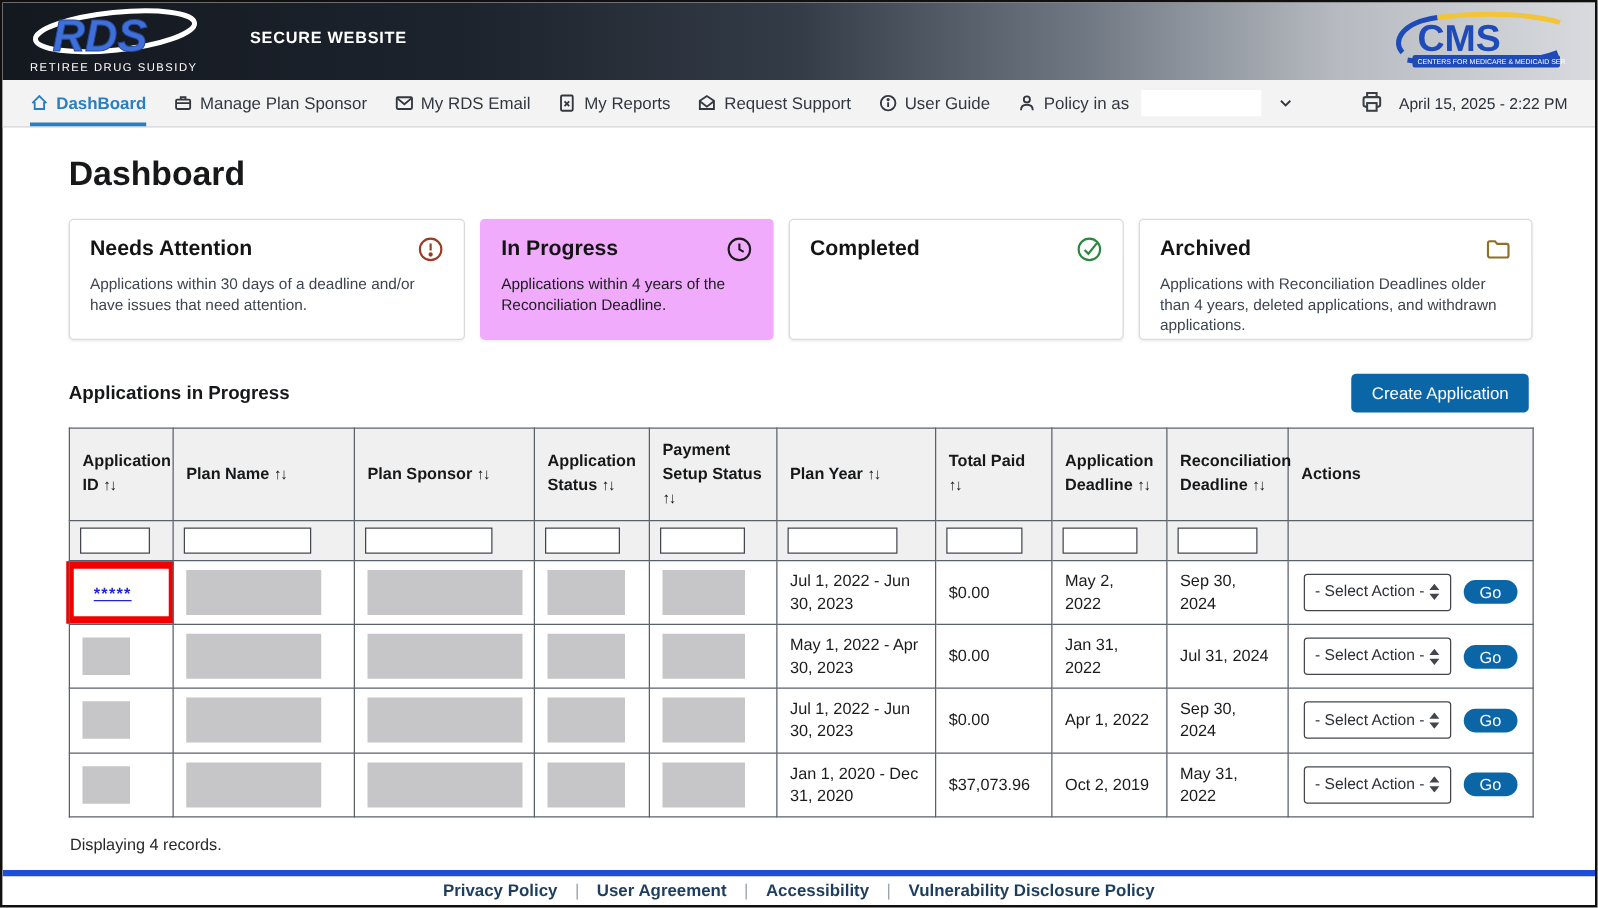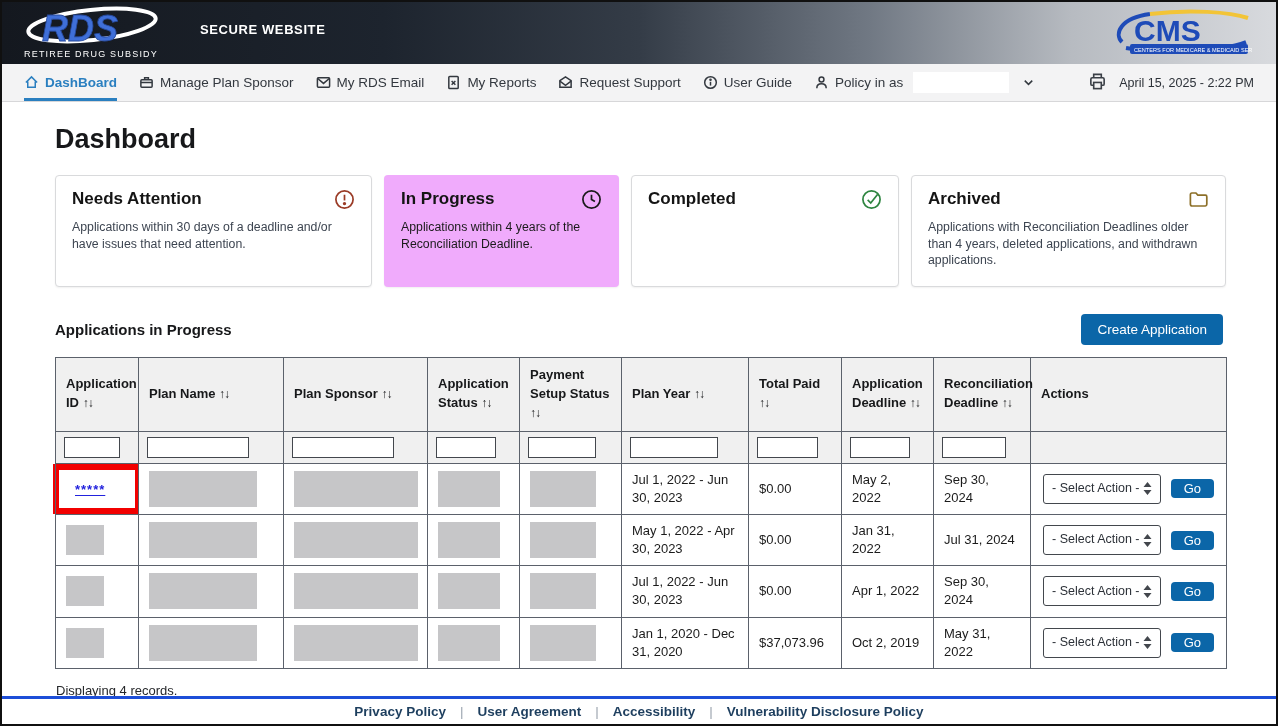--- a/index.html
+++ b/index.html
@@ -37,21 +37,21 @@
     width:96px; height:21px; background:#fff; display:inline-block; margin-left:4px;
   }
   .chev { width:12px; height:12px; stroke:#33383f; fill:none; stroke-width:2; margin-left:6px; }
   .nav-right { margin-left:auto; display:flex; align-items:center; gap:12px; }
   .print-btn svg { width:19px; height:19px; stroke:#3a3f46; fill:none; stroke-width:1.7; cursor:pointer; }
   .nav-date { font-size:12.5px; color:#2c3138; }
   
   .main { flex:1; padding:14px 53px 0; overflow:hidden; }
   h1.page-title { font-size:27px; font-weight:bold; color:#17181a; margin:8px 0 20px; }
   
-  .cards { display:flex; gap:12px; height:112px; }
+  .cards { display:flex; gap:12px; height:97px; }
   .card {
     border:1px solid #d9dadc; border-radius:4px; background:#fff;
     padding:13px 16px 10px; box-shadow:0 1px 2px rgba(0,0,0,.06); cursor:pointer;
   }
   .card.c0 { flex:0 0 317px; } .card.c1 { flex:0 0 235px; }
   .card.c2 { flex:0 0 268px; } .card.c3 { flex:0 0 315px; }
   .card.highlighted { border-color:transparent; }
   .card-head { display:flex; justify-content:space-between; align-items:flex-start; margin-bottom:9px; }
   .card-title { font-size:17px; font-weight:bold; color:#141414; }
   .card-head svg { width:21px; height:21px; fill:none; stroke-width:1.8; }
@@ -90,25 +90,25 @@
   }
   a.id-link { color:#2222dd; font-weight:bold; text-decoration:underline; letter-spacing:1px; cursor:pointer; }
   .actions-cell { }
   .actions-wrap { display:flex; align-items:center; gap:10px; padding:0 2px; }
   .select-box {
     border:1px solid #43474d; border-radius:3px; background:#fff; height:30px;
     display:flex; align-items:center; justify-content:space-between;
     padding:0 8px; font-size:12.5px; color:#2c3138; width:128px; cursor:pointer;
   }
   .select-box svg { width:9px; height:13px; fill:#43474d; }
-  .go-btn { padding:2px 13px; font-size:13px; }
+  .go-btn { padding:2px 13px; font-size:13px;border-radius:13px; }
   .records-note { font-size:13px; color:#26282b; margin:14px 0 0 1px; }
   
   .footer {
-    margin-top:auto; flex:0 0 28px; border-top:3px solid #1d4ed8; background:#fff;
+    margin-top:auto; flex:0 0 28px; border-top:5px solid #1d4ed8; background:#fff;
     display:flex; align-items:center; justify-content:center; gap:14px;
     font-size:13.5px; font-weight:bold;
   }
   .footer a { color:#1d3e5e; text-decoration:none; cursor:pointer; }
   .footer .sep { color:#9aa4ae; font-weight:normal; }
 </style>
 </head>
 <body>
 
 <div class="band">

